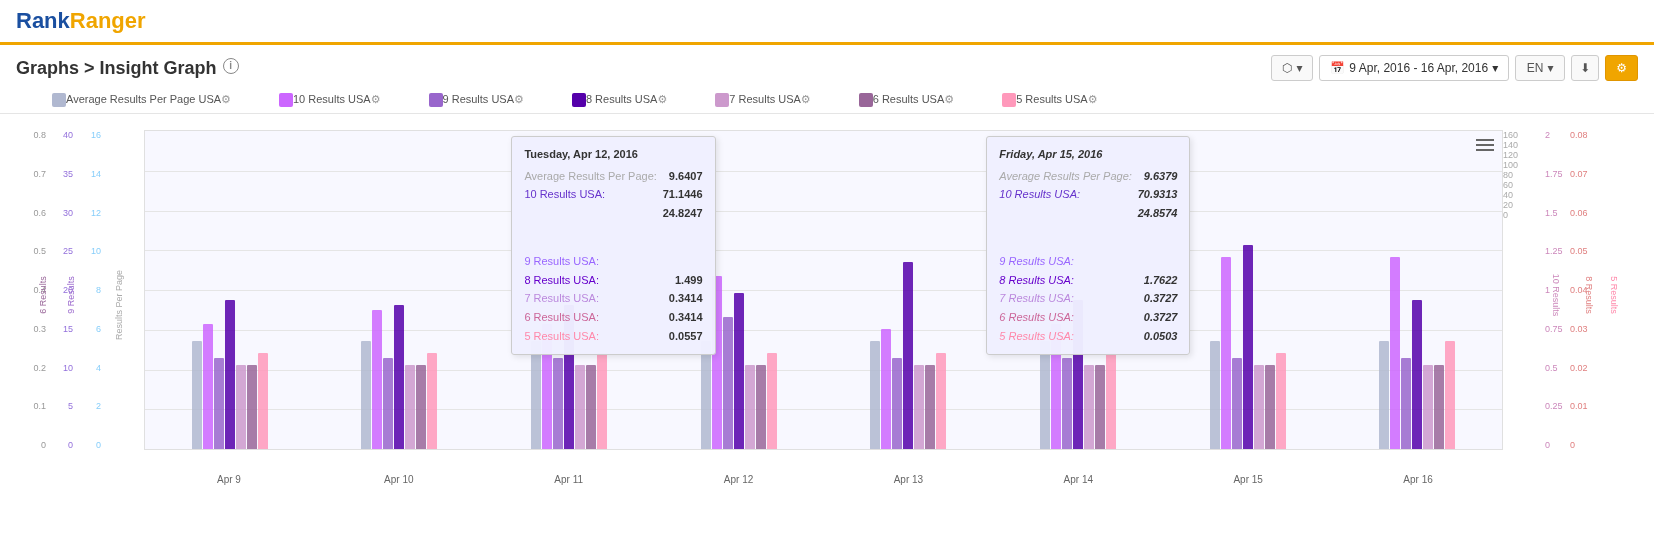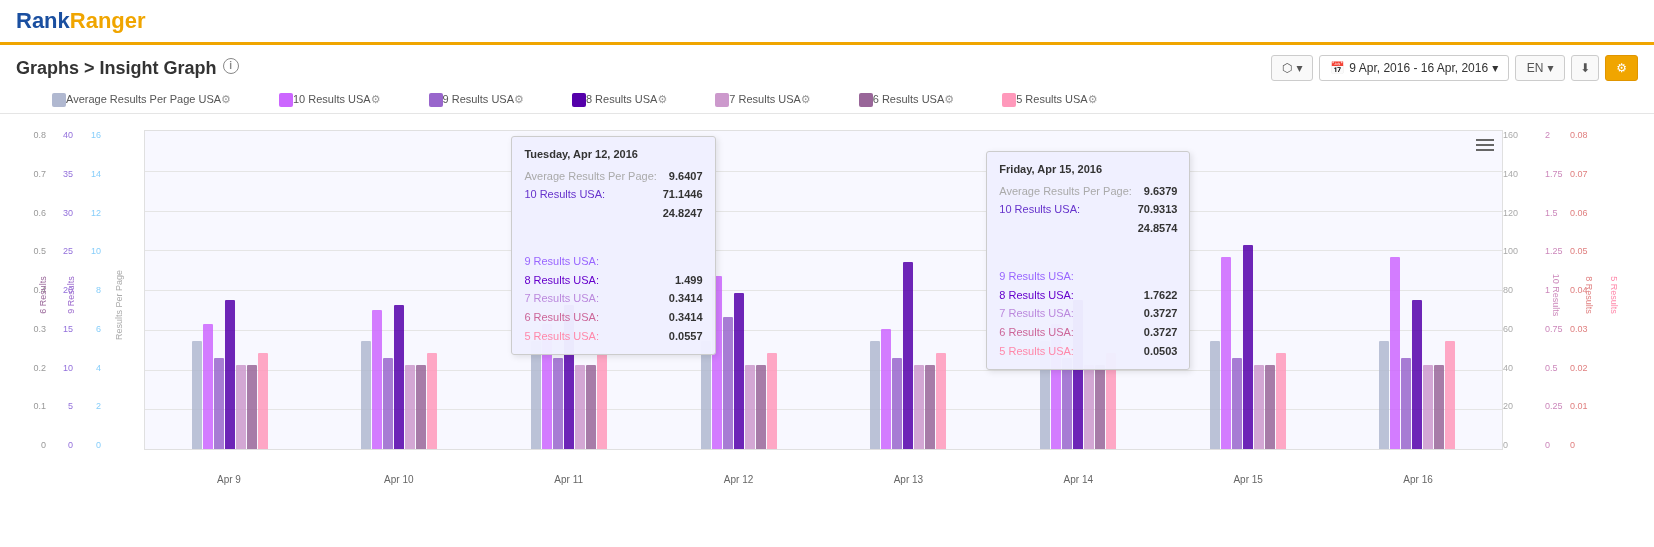--- a/index.html
+++ b/index.html
@@ -154,21 +154,21 @@
       color: #87cefa;
     }
     .y-axis-right1 {
       position: absolute;
       right: 100px;
       top: 10px;
       bottom: 40px;
       width: 35px;
       display: flex;
       flex-direction: column;
-      justify-content: space-between;
+      justify-content: flex-start;
       align-items: flex-start;
       font-size: 9px;
       color: #aaa;
     }
     .y-axis-right2 {
       position: absolute;
       right: 68px;
       top: 10px;
       bottom: 40px;
       width: 25px;
@@ -585,21 +585,21 @@
           <div class="tt-row">
       <span class="tt-label r6">6 Results USA:</span>
       <span class="tt-val">0.3414</span>
     </div>
           <div class="tt-row">
       <span class="tt-label r5">5 Results USA:</span>
       <span class="tt-val">0.0557</span>
     </div>
         </div>
 
-      <div class="tooltip" style="left: 62%; top: 20px;" id="tooltip-right">
+      <div class="tooltip" style="left: 62%; top: 5px; font-style: italic;" id="tooltip-right">
           <div class="tt-date">Friday, Apr 15, 2016</div>
           <div class="tt-row">
       <span class="tt-label avg">Average Results Per Page:</span>
       <span class="tt-val">9.6379</span>
     </div>
           <div class="tt-row">
       <span class="tt-label r10">10 Results USA:</span>
       <span class="tt-val">70.9313</span>
     </div>
           <div class="tt-row">

